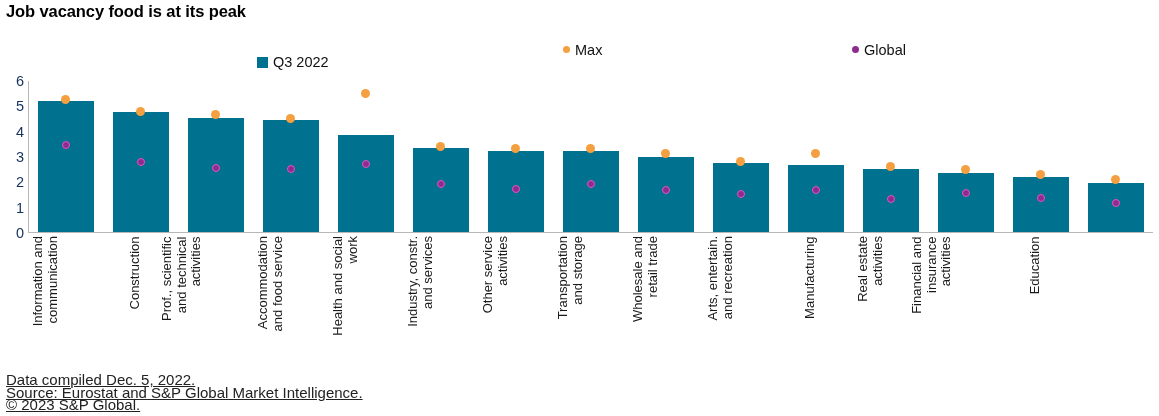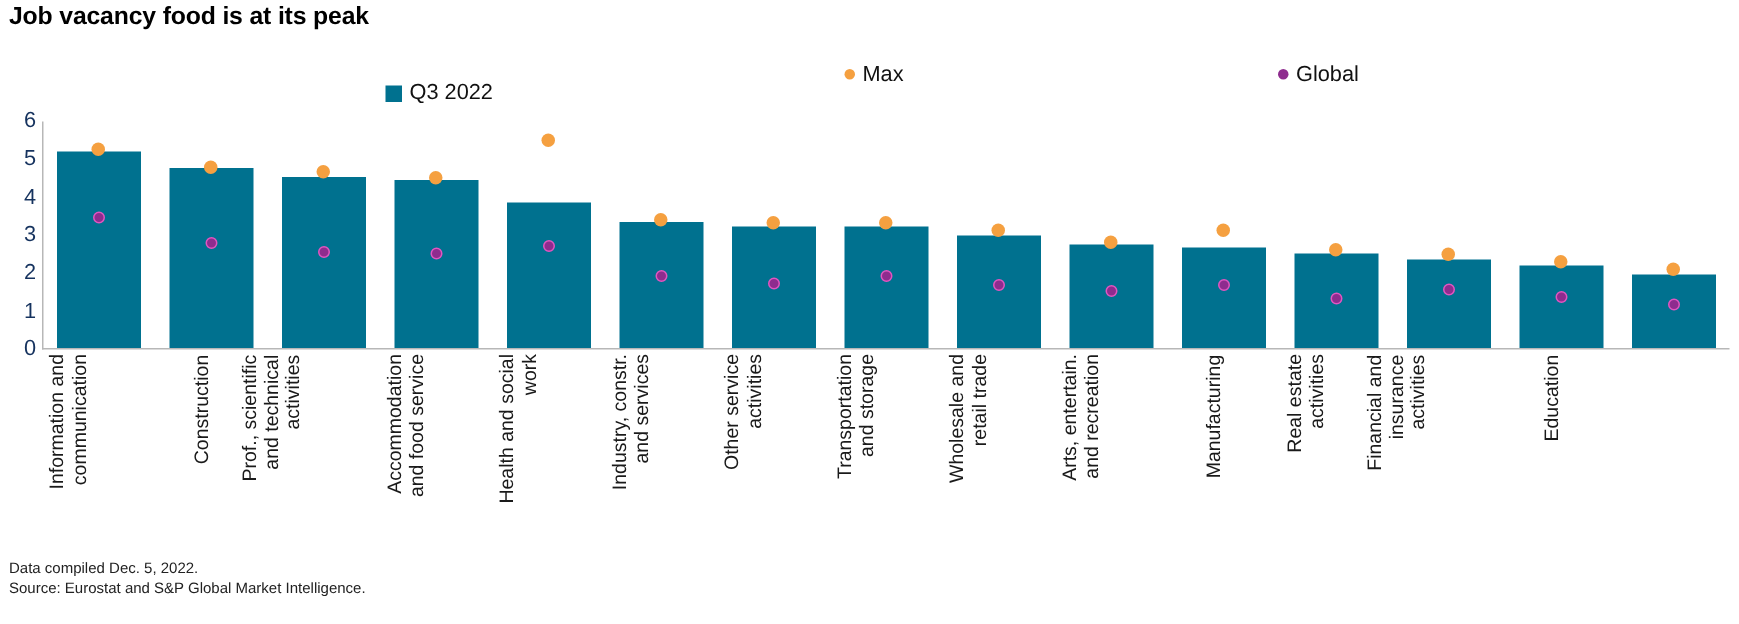--- a/index.html
+++ b/index.html
@@ -166,23 +166,24 @@
     color: #1a1a1a;
     text-align: right;
   }
   .xlabel-rot .xl-line { display: block; }
 
   
   #footer {
     position: absolute;
     left: 6px;
     top: 374px;
-    font-size: 10px;
+    font-size: 15px;
     line-height: 12.6px;
     color: #222222;
+    text-decoration: underline;
   }
   #footer div { white-space: nowrap; }
 </style>
 </head>
 <body>
 
 <div id="chart-title">Job vacancy food is at its peak</div>
 
 <div id="legend">
     <div class="legend-item" style="left: 237px; top: 12px; margin-left: 20px;">
@@ -372,13 +373,14 @@
     <div class="xlabel-slot" style="left: 1050px; width: 75px;">
       <div class="xlabel-rot" style="width: 132px; margin-left: -7.25px;">
         <span class="xl-line">Education</span>
       </div>
     </div>
   </div>
 
 <div id="footer">
   <div>Data compiled Dec. 5, 2022.</div>
   <div>Source: Eurostat and S&amp;P Global Market Intelligence.</div>
+  <div>© 2023 S&amp;P Global.</div>
 </div>
 
 </body></html>

